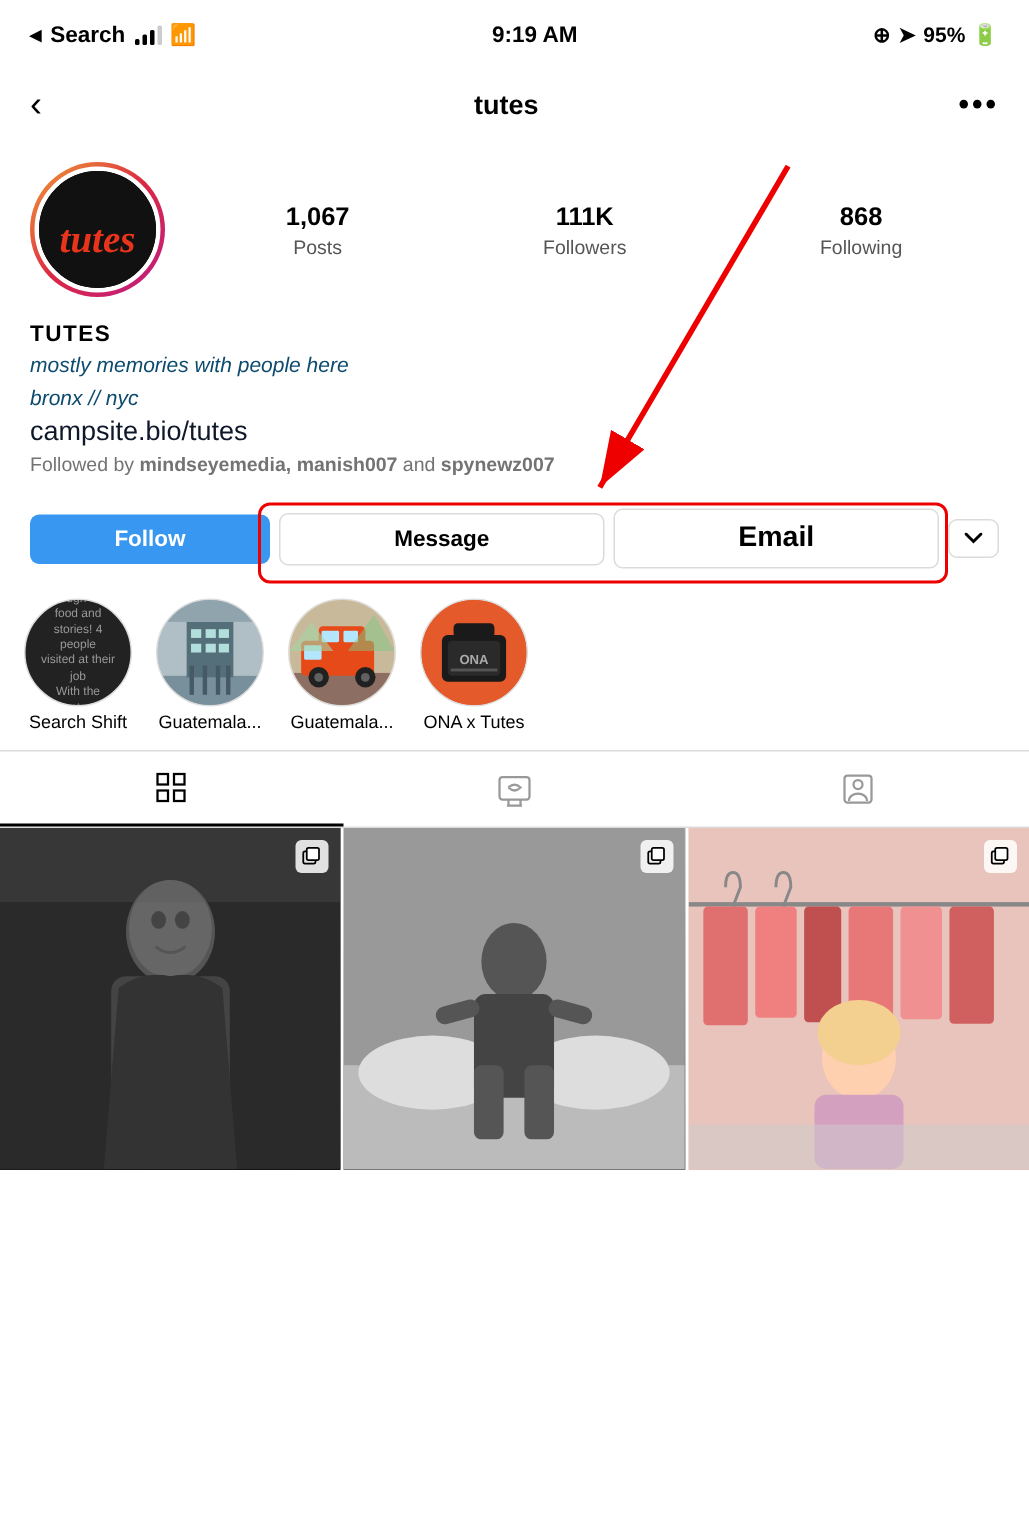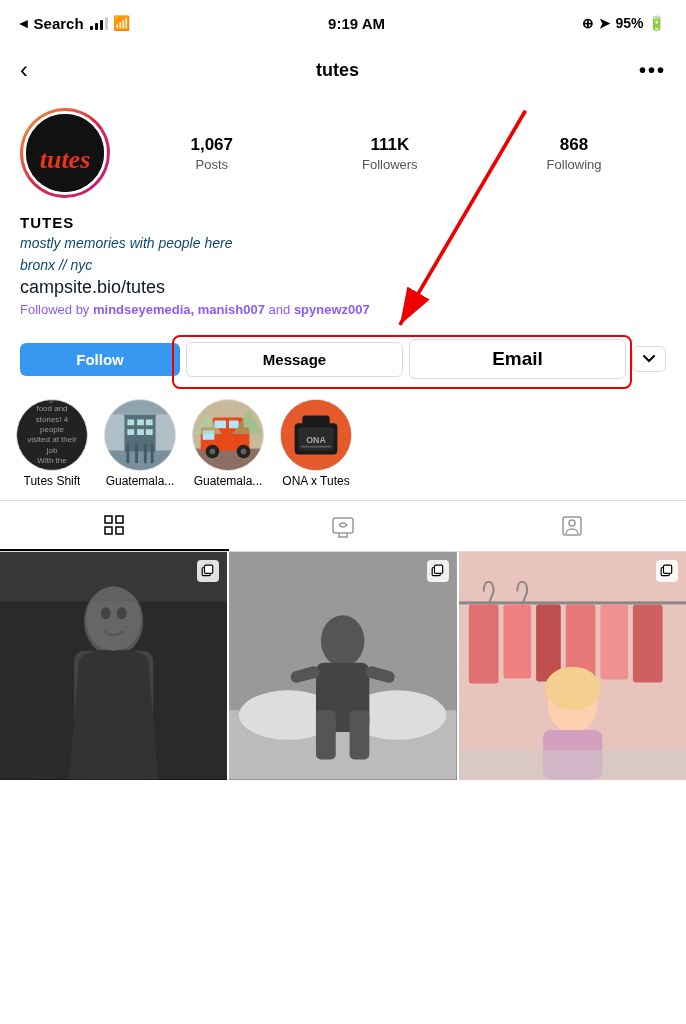--- a/index.html
+++ b/index.html
@@ -134,21 +134,21 @@
     }
     .bio-link {
       font-size: 18px;
       color: #0f172a;
       text-decoration: none;
       display: block;
       margin-bottom: 3px;
     }
     .bio-followed {
       font-size: 13px;
-      color: #8b5cf6;
+      color: #737373;
       line-height: 1.4;
     }
     .bio-followed strong { font-weight: 700; }
 
     
     .action-buttons {
       display: flex;
       padding: 8px 20px 12px;
       gap: 6px;
       align-items: center;
@@ -422,21 +422,21 @@
   </div>
 
 </div>
 
 <div class="stories-row">
 
   <div class="story-item">
     <div class="story-circle text-story">
       <span style="font-size:8px; color:#999; line-height:1.3;">life or stop.<br>also always<br>to work on this<br>community the<br>people who work late evenings<br>and the morning. Though free<br>food and stories! 4 people<br>visited at their job<br>With the understanding<br>connecting their lives<br>day to night. I<br>to just see my final<br>their portraits<br>and capture<br>the low light<br>environments</span>
     </div>
-    <span class="story-label">Tutes Shift</span>
+    <span class="story-label">Search Shift</span>
   </div>
 
   <div class="story-item">
     <div class="story-circle building">
       <svg viewBox="0 0 72 72" width="72" height="72">
         <rect width="72" height="72" fill="#b0bec5"></rect>
 
         <rect y="52" width="72" height="20" fill="#78909c"></rect>
 
         <rect x="20" y="15" width="32" height="38" fill="#546e7a"></rect>

